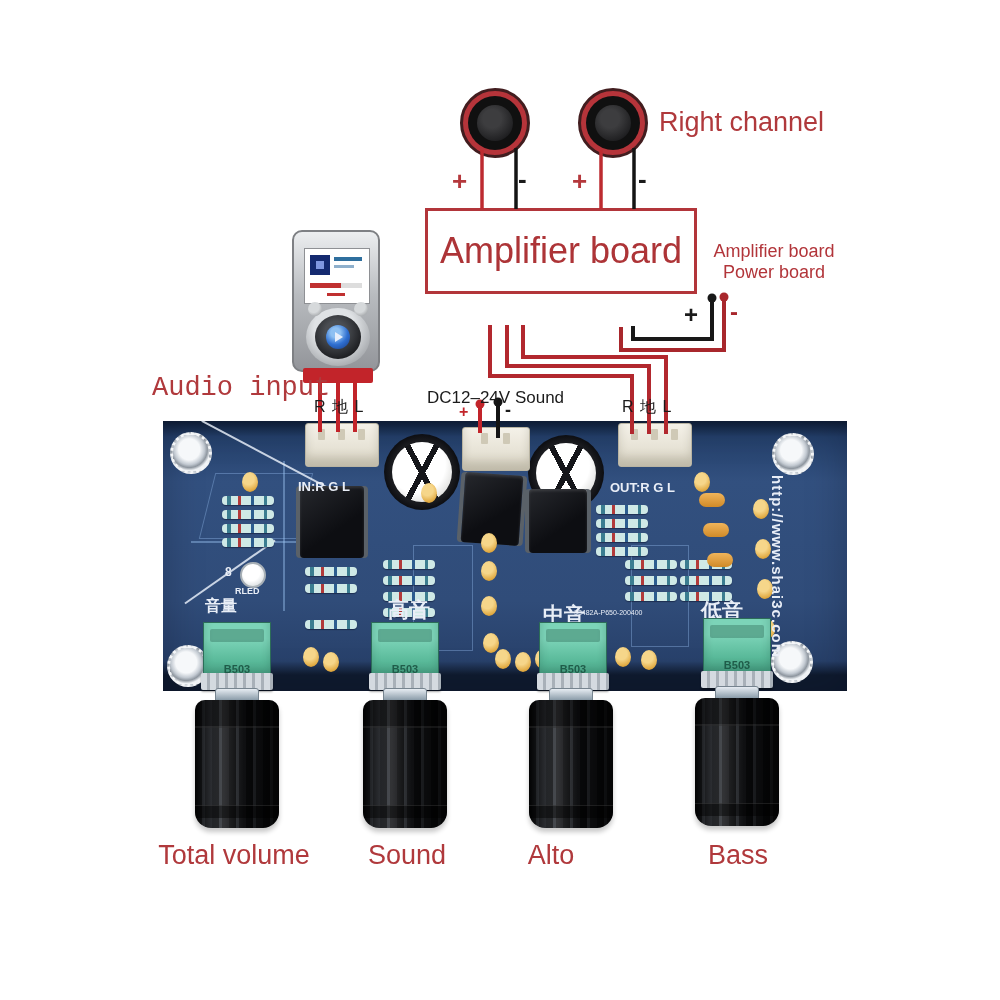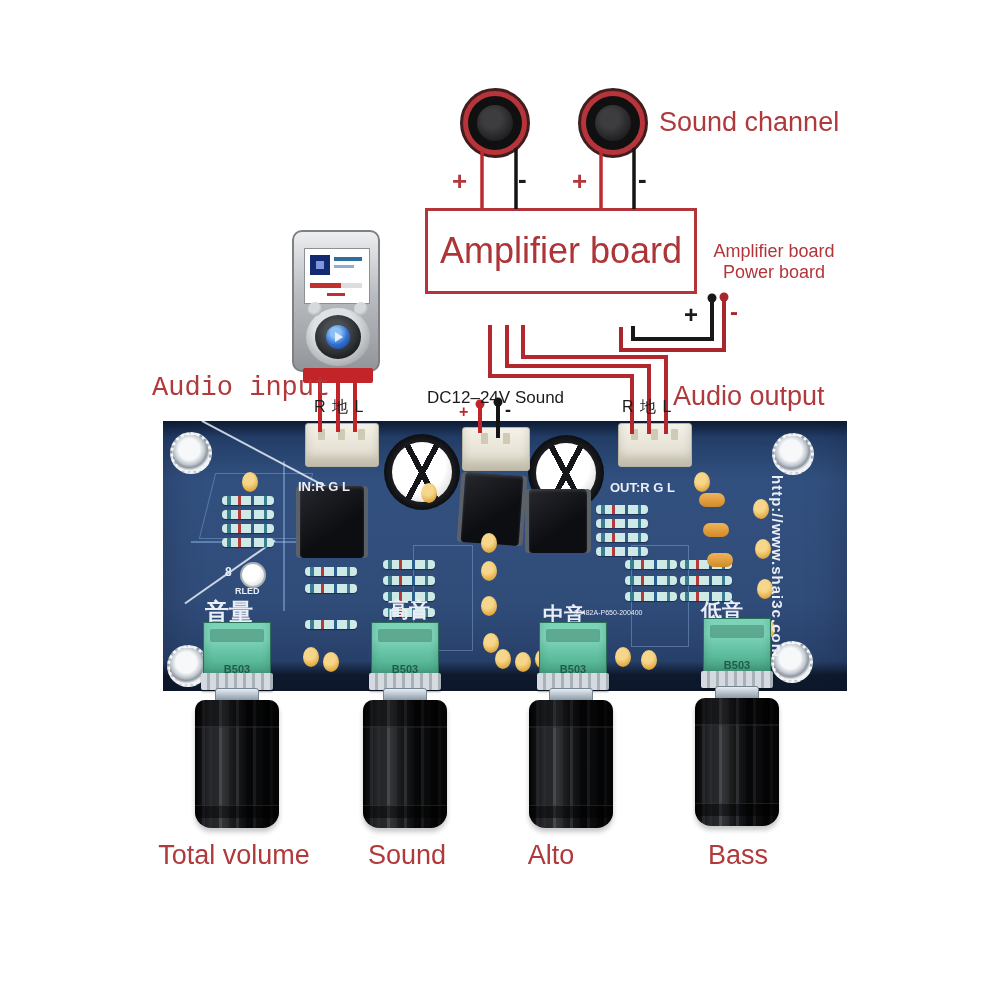--- a/index.html
+++ b/index.html
@@ -171,21 +171,21 @@
     <div class="ocap" style="left:536px;top:72px;"></div>
     <div class="ocap" style="left:540px;top:102px;"></div>
     <div class="ocap" style="left:544px;top:132px;"></div>
 
     <div style="position:absolute;left:77px;top:141px;width:22px;height:22px;border-radius:50%;background:radial-gradient(circle at 42% 38%, #ffffff 0 45%, #d4d9dc 85%);border:2px solid #a8b0b6;"></div>
     <div class="silk" style="left:62px;top:144px;font-size:12px;">8</div>
     <div class="silk" style="left:72px;top:165px;font-size:9px;">RLED</div>
 
     <div class="silk" style="left:135px;top:58px;font-size:13px;">IN:R G L</div>
     <div class="silk" style="left:447px;top:59px;font-size:13px;">OUT:R G L</div>
-    <div class="silk" style="left:42px;top:175px;font-size:24px;">音量</div>
+    <div class="silk" style="left:42px;top:175px;font-size:16px;">音量</div>
     <div class="silk" style="left:225px;top:175px;font-size:21px;">高音</div>
     <div class="silk" style="left:380px;top:180px;font-size:21px;">中音</div>
     <div class="silk" style="left:538px;top:176px;font-size:21px;">低音</div>
     <div class="silk" style="left:411px;top:188px;font-size:7px;font-weight:400;">33482A-P650-200400</div>
     <div class="silk" style="left:606px;top:54px;height:176px;font-size:15px;writing-mode:vertical-rl;letter-spacing:1px;">http://www.shai3c.com</div>
 
     <div class="pot" style="left:40px;top:201px;">
       <div class="pslot"></div>
       <div class="pmark">B503</div>
     </div>
@@ -287,33 +287,32 @@
       <circle cx="498" cy="402" r="4.5" fill="#141414"></circle>
     </g>
     <g>
       <rect x="303" y="368" width="70" height="15" rx="2" fill="#c2242a"></rect>
       <path d="M320,382 V432" fill="none" stroke="#c2242a" stroke-width="4"></path>
       <path d="M338,382 V432" fill="none" stroke="#c2242a" stroke-width="4"></path>
       <path d="M355,382 V432" fill="none" stroke="#c2242a" stroke-width="4"></path>
     </g>
   </svg>
 
-  <div class="lbl" style="left:659px;top:107px;">Sound channel</div>
+  <div class="lbl" style="left:659px;top:107px;">Right channel</div>
   <div class="pm" style="left:452px;top:168px;color:#b5383c;">+</div>
   <div class="pm" style="left:518px;top:166px;color:#1b1b1b;">-</div>
   <div class="pm" style="left:572px;top:168px;color:#b5383c;">+</div>
   <div class="pm" style="left:638px;top:166px;color:#1b1b1b;">-</div>
   <div style="position:absolute;left:699px;top:241px;width:150px;text-align:center;color:#b2353a;font-size:18px;line-height:21px;">
     <div>Amplifier board</div>
     <div>Power board</div>
   </div>
   <div class="pm" style="left:684px;top:303px;color:#1b1b1b;font-size:24px;">+</div>
   <div class="pm" style="left:730px;top:300px;color:#a8272c;font-size:24px;">-</div>
   <div class="lbl" style="left:152px;top:373px;font-family:Liberation Mono, monospace;">Audio input</div>
-  <div class="lbl" style="left:673px;top:381px;">Audio output</div>
   <div class="blk" style="left:314px;top:397px;font-size:16px;letter-spacing:1px;">R 地 L</div>
   <div class="blk" style="left:622px;top:397px;font-size:16px;letter-spacing:1px;">R 地 L</div>
   <div class="blk" style="left:427px;top:388px;font-size:17px;">DC12–24V Sound</div>
   <div class="pm" style="left:459px;top:404px;color:#c2242a;font-size:16px;">+</div>
   <div class="pm" style="left:505px;top:401px;color:#1b1b1b;font-size:18px;">-</div>
   <div class="lbl ctr" style="left:234px;top:840px;">Total volume</div>
   <div class="lbl ctr" style="left:407px;top:840px;">Sound</div>
   <div class="lbl ctr" style="left:551px;top:840px;">Alto</div>
   <div class="lbl ctr" style="left:738px;top:840px;">Bass</div>
 

